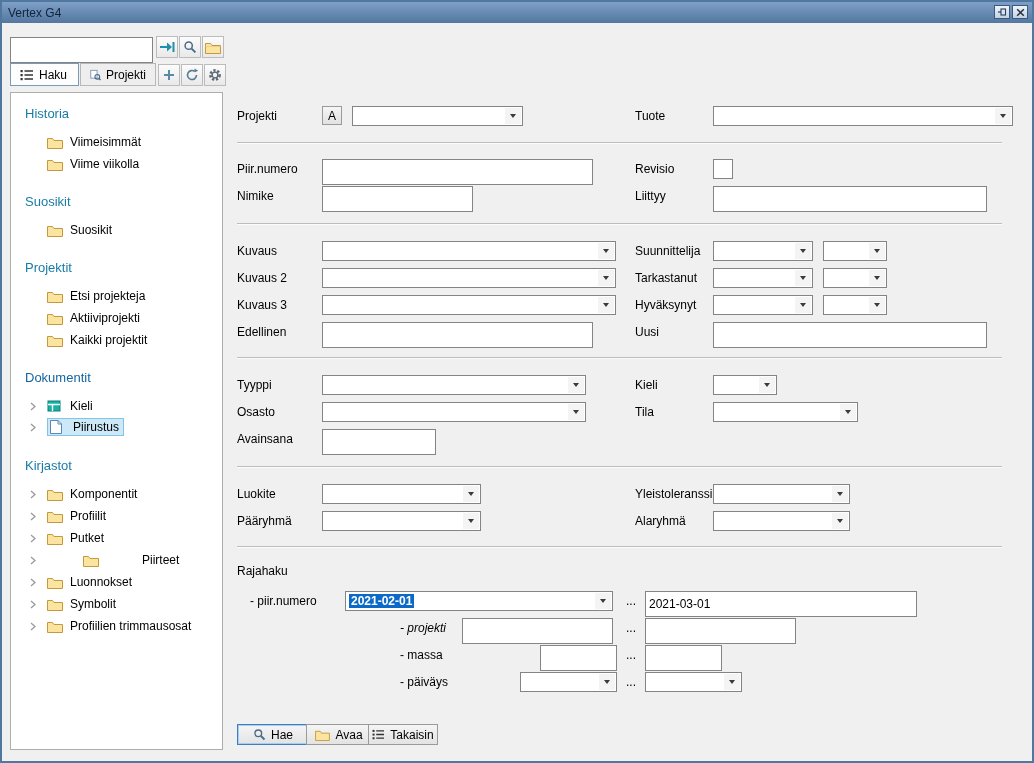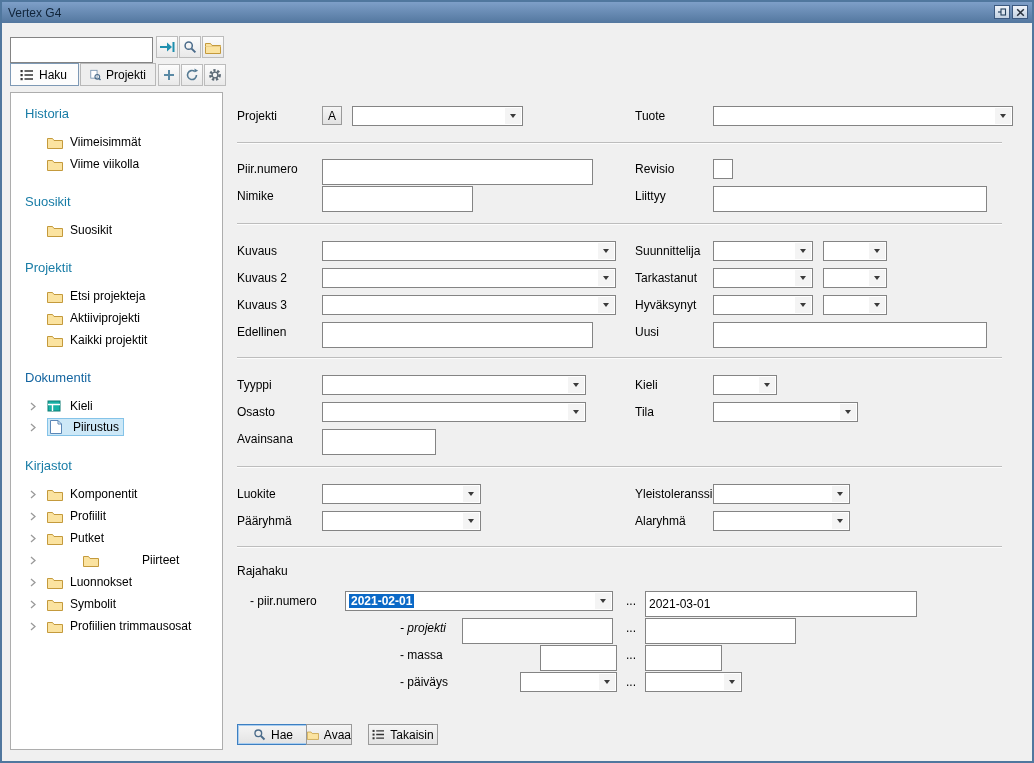--- a/index.html
+++ b/index.html
@@ -459,21 +459,21 @@
       <span class="cmb-btn"></span>
     </div>
 
   <div class="btn default" style="left:235px; top:722px; width:72px;">
     <svg width="13" height="13" viewBox="0 0 14 14">
       <circle cx="5.7" cy="5.7" r="3.6" fill="none" stroke="#4a6b8a" stroke-width="1.5"></circle>
       <path d="M8.6 8.6 L12.4 12.4" stroke="#4a6b8a" stroke-width="2"></path>
     </svg>
     <span>Hae</span>
   </div>
-  <div class="btn" style="left:304px; top:722px; width:46px;">
+  <div class="btn" style="left:304px; top:722px; width:66px;">
     <svg width="15" height="12" viewBox="0 0 16 13">
       <path d="M0.5 12.5 V2.5 H5.5 L7 4.5 H15.5 V12.5 Z" fill="#fbe3a0" stroke="#c49a3c"></path>
     </svg>
     <span>Avaa</span>
   </div>
   <div class="btn" style="left:366px; top:722px; width:70px;">
     <svg width="13" height="11" viewBox="0 0 14 12">
       <path d="M4.5 2 H13 M4.5 6 H13 M4.5 10 H13" stroke="#333" stroke-width="1.4" fill="none"></path>
       <rect x="0.5" y="1" width="2.2" height="2.2" fill="#333"></rect>
       <rect x="0.5" y="5" width="2.2" height="2.2" fill="#333"></rect>

